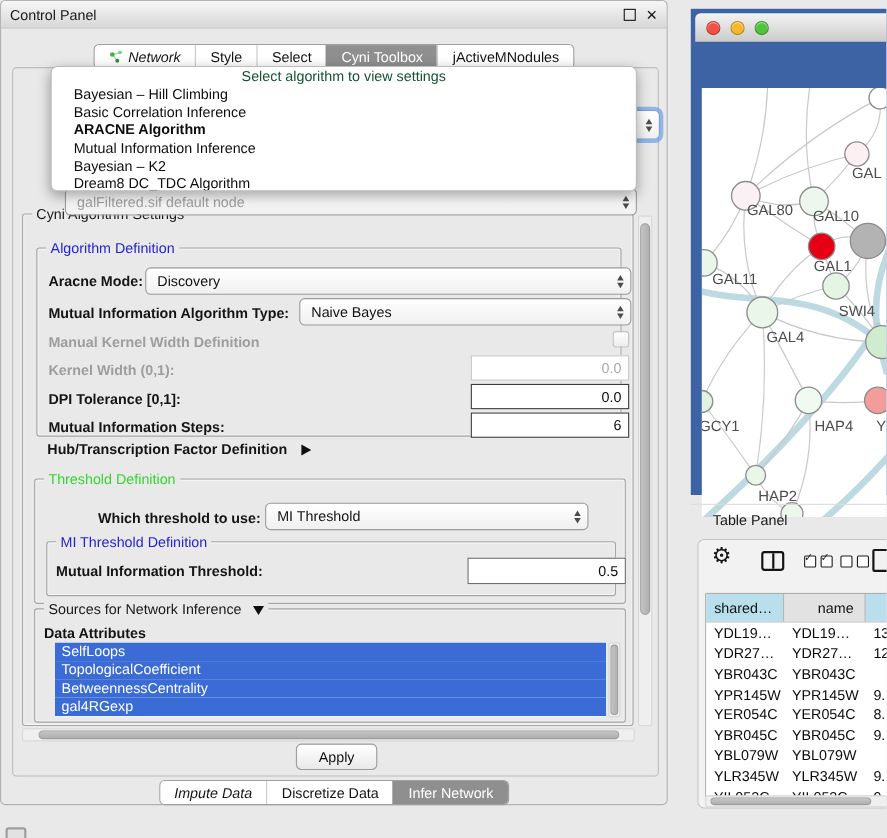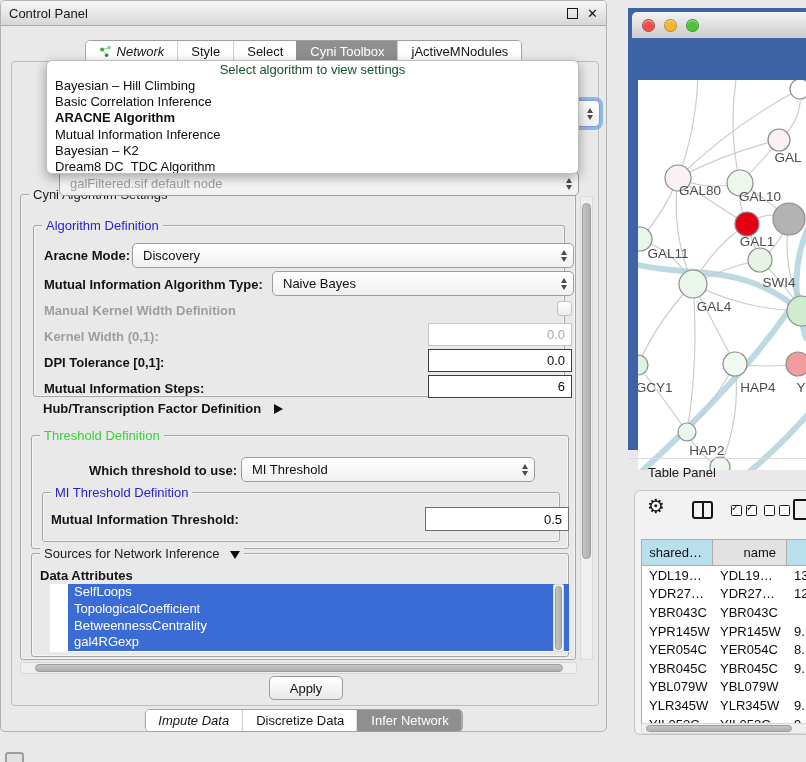--- a/index.html
+++ b/index.html
@@ -42,21 +42,21 @@
   .stepper{position:absolute;right:6px;top:50%;transform:translateY(-50%);display:flex;flex-direction:column;gap:2px;}
   .stepper .up{width:0;height:0;border-left:3.5px solid transparent;border-right:3.5px solid transparent;border-bottom:5px solid #4c4c4c;}
   .stepper .dn{width:0;height:0;border-left:3.5px solid transparent;border-right:3.5px solid transparent;border-top:5px solid #4c4c4c;}
   .focus-ring{box-shadow:0 0 0 3px rgba(106,158,229,.7);border-color:#7b9fd8;}
 
   
   .algo-popup{position:absolute;left:45px;top:59px;width:533px;height:114px;
     background:#fff;border:1px solid #bdbdbd;border-radius:6px;z-index:30;
     box-shadow:0 4px 12px rgba(0,0,0,.35);box-sizing:border-box;overflow:hidden;}
   .algo-ph{height:16px;line-height:16px;text-align:center;color:#14532d;font-size:13px;margin-top:1px;}
-  .algo-item{height:16.2px;line-height:16.2px;padding-left:8px;font-size:13px;color:#0d0d0d;white-space:nowrap;}
+  .algo-item{height:16.2px;line-height:16.2px;padding-left:20px;font-size:13px;color:#0d0d0d;white-space:nowrap;}
   .algo-item.bold{font-weight:bold;}
 
   
   .groupbox{position:absolute;border:1px solid #a6a6a6;border-radius:3px;box-sizing:border-box;
     box-shadow:inset 0 0 0 1px rgba(255,255,255,.55);}
   .gb-title{position:absolute;top:-8px;left:8px;background:#e9e9e9;padding:0 4px;font-size:13px;line-height:15px;white-space:nowrap;}
   .gb-blue{color:#2525cf;}
   .gb-green{color:#35d435;}
 
   .fld-label{position:absolute;font-weight:bold;font-size:13px;color:#141414;white-space:nowrap;}
@@ -66,21 +66,21 @@
   .tfield.lite{border:1px solid #c7c7c7;color:#a8a8a8;}
   .tfield.dark{border:1.5px solid #3e3e3e;color:#0c0c0c;}
   .tfield.mid{border:1px solid #6e6e6e;color:#0c0c0c;}
   .checkbox{position:absolute;width:15px;height:15px;border:1px solid #c3c3c3;border-radius:3px;
     background:linear-gradient(#ffffff,#ececec);box-sizing:border-box;}
 
   .tri-right{display:inline-block;width:0;height:0;border-top:5.5px solid transparent;border-bottom:5.5px solid transparent;border-left:9px solid #0f0f0f;vertical-align:-1px;}
   .tri-down{display:inline-block;width:0;height:0;border-left:5.5px solid transparent;border-right:5.5px solid transparent;border-top:8px solid #0f0f0f;vertical-align:-1px;}
 
   
-  .attr-list{position:absolute;background:#fff;overflow:hidden;padding-left:18px;}
+  .attr-list{position:absolute;background:#fff;overflow:hidden;}
   .attr-item{height:16.8px;line-height:16.8px;padding-left:6px;font-size:13px;color:#0d0d0d;white-space:nowrap;}
   .attr-item.sel{background:#3b6cd6;color:#fff;}
 
   
   .sb-track{position:absolute;background:#efefef;border:1px solid #d8d8d8;box-sizing:border-box;border-radius:2px;}
   .sb-thumb{position:absolute;background:linear-gradient(90deg,#c4c4c4,#b0b0b0);border:1px solid #9c9c9c;border-radius:6px;box-sizing:border-box;}
   .sb-thumb.h{background:linear-gradient(#c4c4c4,#b0b0b0);}
 
   
   .push-btn{position:absolute;background:linear-gradient(#ffffff,#e9e9e9);

